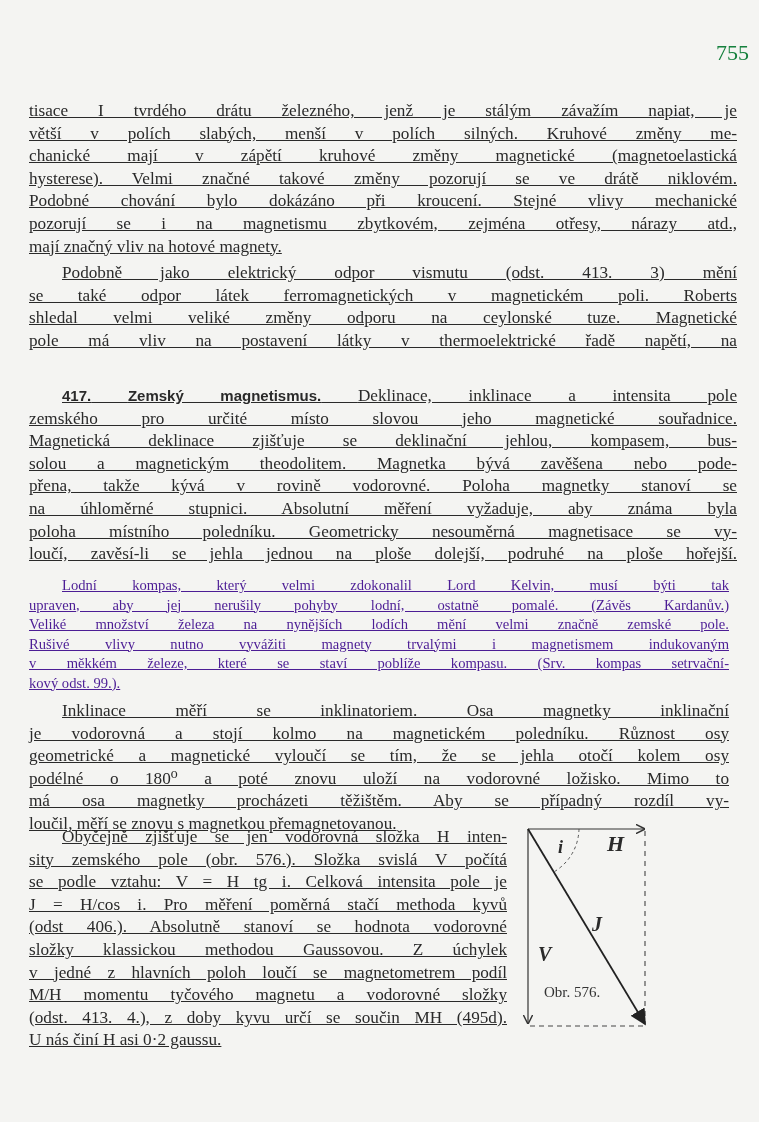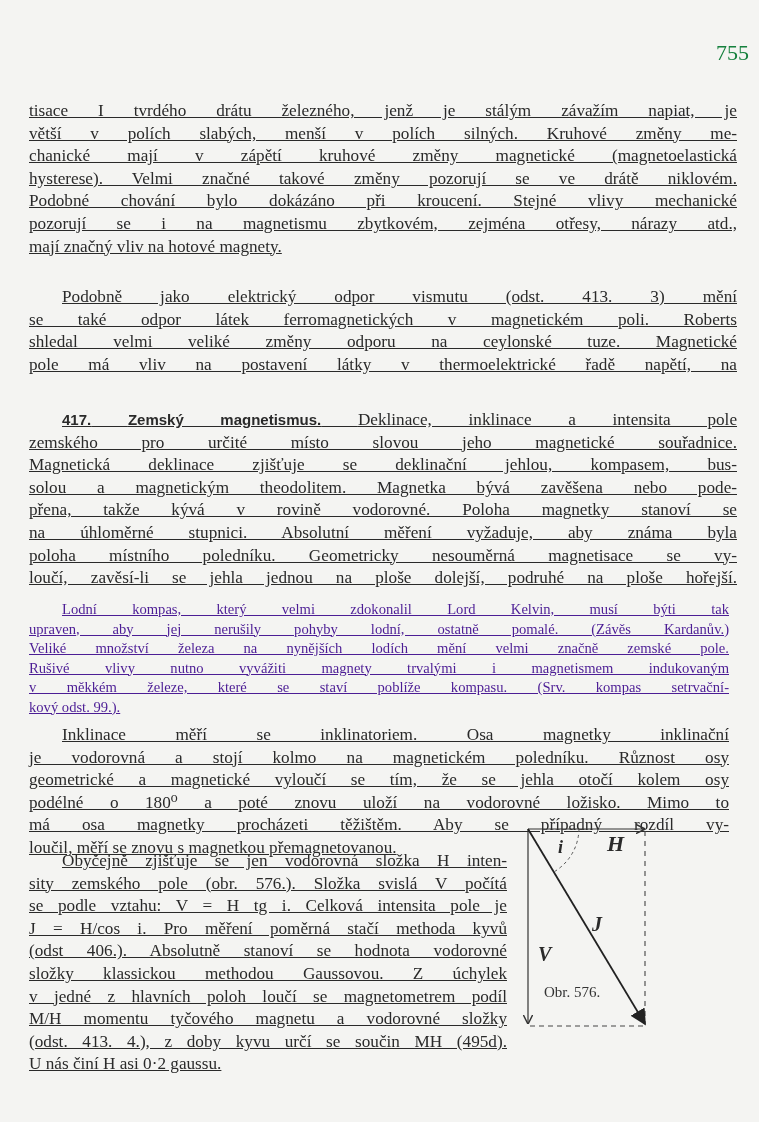--- a/index.html
+++ b/index.html
@@ -15,21 +15,21 @@
     font-size: 22px; letter-spacing: 0px; color: #15803d; margin-left: 16px;
   }
   .body-text {
     position: absolute; left: 29px; width: 480px;
     font-size: 17.2px; line-height: 22.6px; text-align: justify;
     transform-origin: 0 0;
     text-decoration: underline;
   }
   .line { display: block; white-space: nowrap; text-align-last: justify; }
   .line.last { text-align-last: left; }
-  .indent { padding-left: 33px; margin-top: 24px; }
+  .indent { padding-left: 33px; }
   .small {
     font-size: 14.6px; line-height: 19.5px; color: #4c1d95;
   }
   .head-num { font-family: "Liberation Sans", "DejaVu Sans", sans-serif; font-weight: bold; font-size: 15px; }
   .figure { position: absolute; left: 522px; top: 823px; width: 128px; height: 210px; }
   .caption { position: absolute; left: 544px; top: 984px; font-size: 15px; color: #333; }
 </style>
 </head>
 <body>
 

